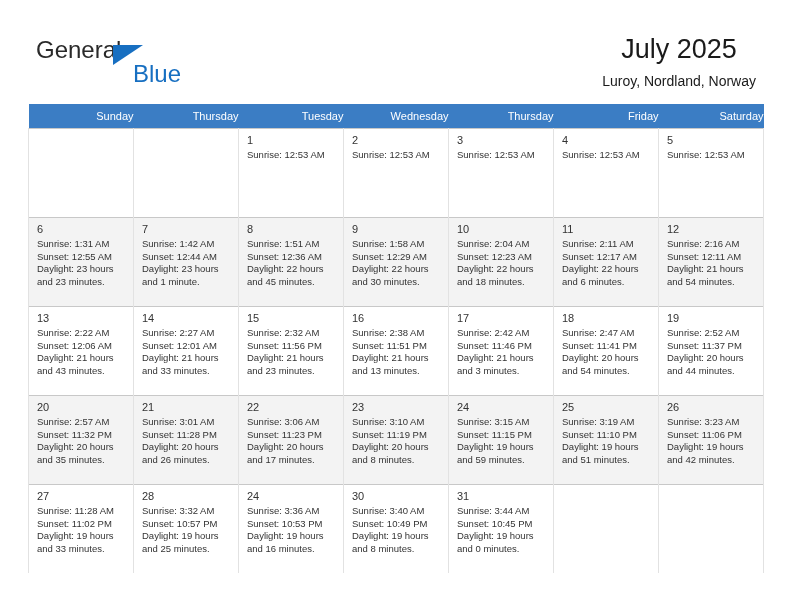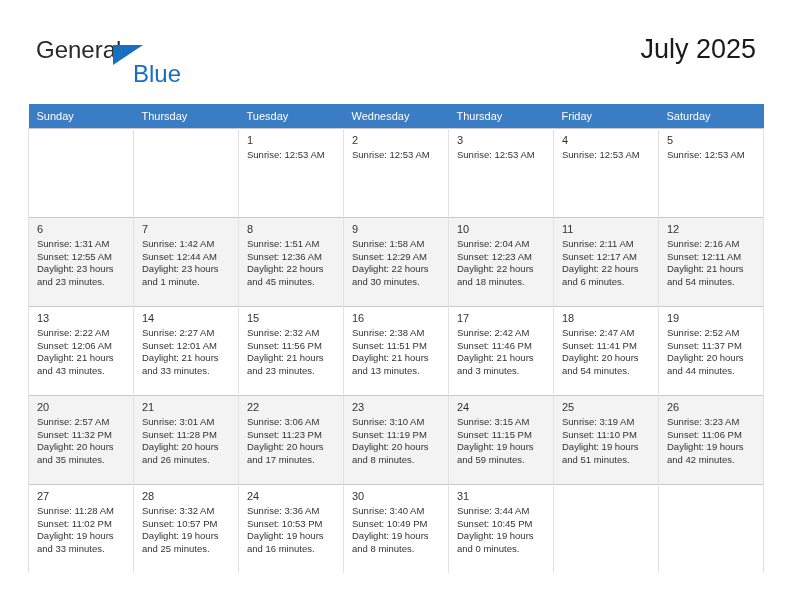--- a/index.html
+++ b/index.html
@@ -91,21 +91,21 @@
     top: 104px;
     width: 736px;
     border-collapse: collapse;
     table-layout: fixed;
   }
   .calendar th {
     background: #3b7dc4;
     color: #ffffff;
     font-size: 11px;
     font-weight: normal;
-    text-align: left;
+    text-align: right;
     padding: 6px 0 6px 8px;
     height: 12px;
     border: none;
   }
   .calendar td {
     vertical-align: top;
     padding: 0;
     border-left: 1px solid #e2e2e2;
     border-right: 1px solid #e2e2e2;
     height: 88px;
@@ -153,20 +153,21 @@
   <div class="header">
 
     <div class="logo">
       <span class="logo-general">General</span>
       <span class="logo-tri"></span>
       <span class="logo-blue">Blue</span>
     </div>
 
     <div class="title-block">
       <div class="cal-title">July 2025</div>
+      <div class="cal-subtitle">Luroy, Nordland, Norway</div>
     </div>
 
   </div>
 
   <table class="calendar">
     <thead>
       <tr>
         <th>Sunday</th>
         <th>Thursday</th>
         <th>Tuesday</th>

